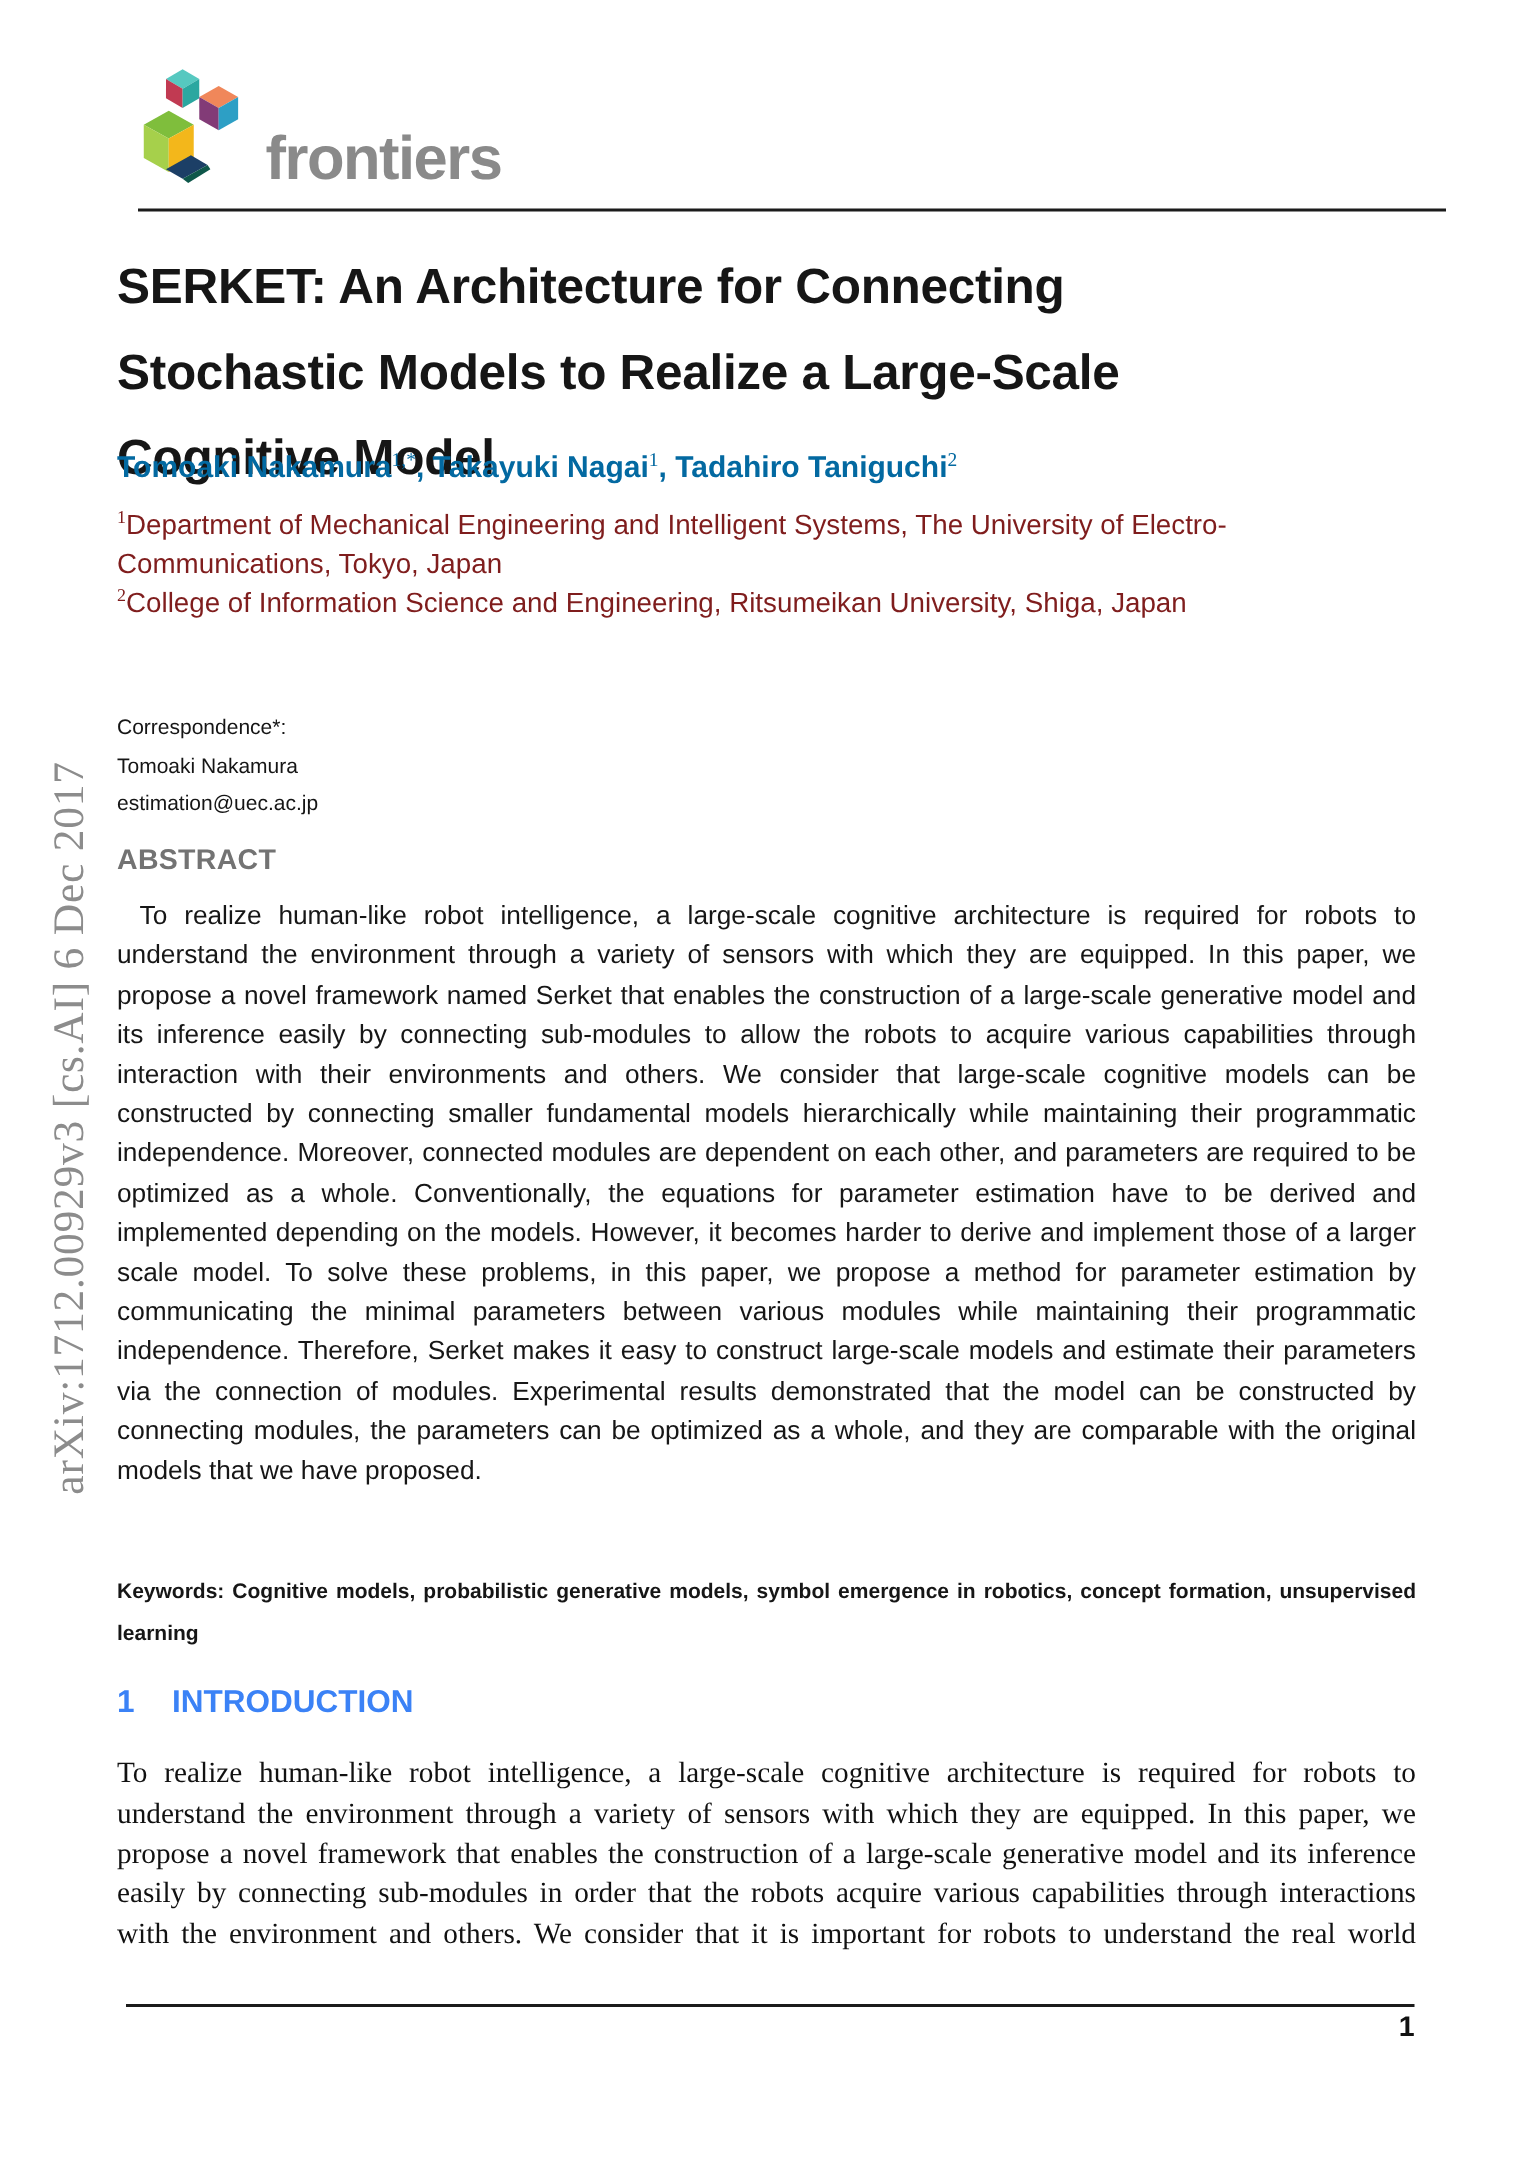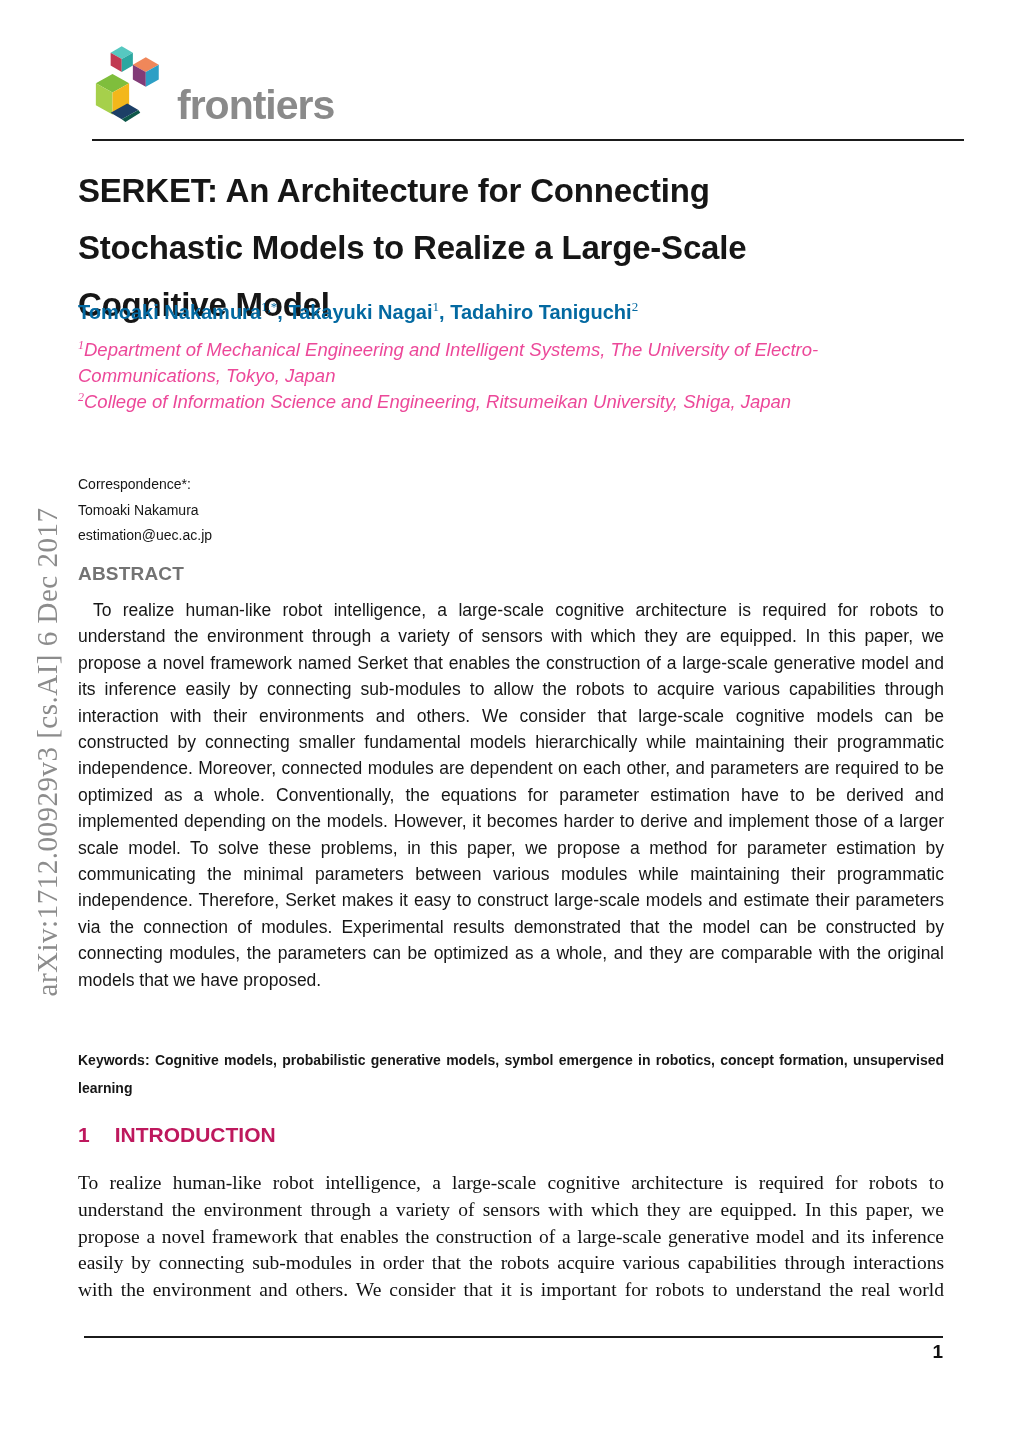--- a/index.html
+++ b/index.html
@@ -99,22 +99,21 @@
     vertical-align: super;
     line-height: 0;
   }
 
   .affiliations {
     position: absolute; left: 0; top: 337px;
     width: 100%;
     margin: 0;
     font-size: 18.5px;
     line-height: 26px;
-    font-style: italic;
-    color: #ec4899;
+    color: #7f1d1d;
   }
   .affiliation { margin: 0; }
   .affiliation sup {
     font-family: "Liberation Serif", serif;
     font-size: 12px;
     vertical-align: super;
     line-height: 0;
   }
 
   .correspondence {
@@ -151,21 +150,21 @@
     font-weight: bold;
     line-height: 28px;
     text-align: justify;
     color: #161616;
   }
   .section-heading {
     position: absolute; left: 0; top: 1123px;
     margin: 0;
     font-size: 21px;
     font-weight: bold;
-    color: #be185d;
+    color: #3b82f6;
   }
   .sec-num { margin-right: 25px; }
   .intro-text {
     position: absolute; left: 0; top: 1170px;
     width: 100%;
     margin: 0;
     font-family: "Liberation Serif", serif;
     font-size: 19.5px;
     line-height: 26.8px;
     text-align: justify;

